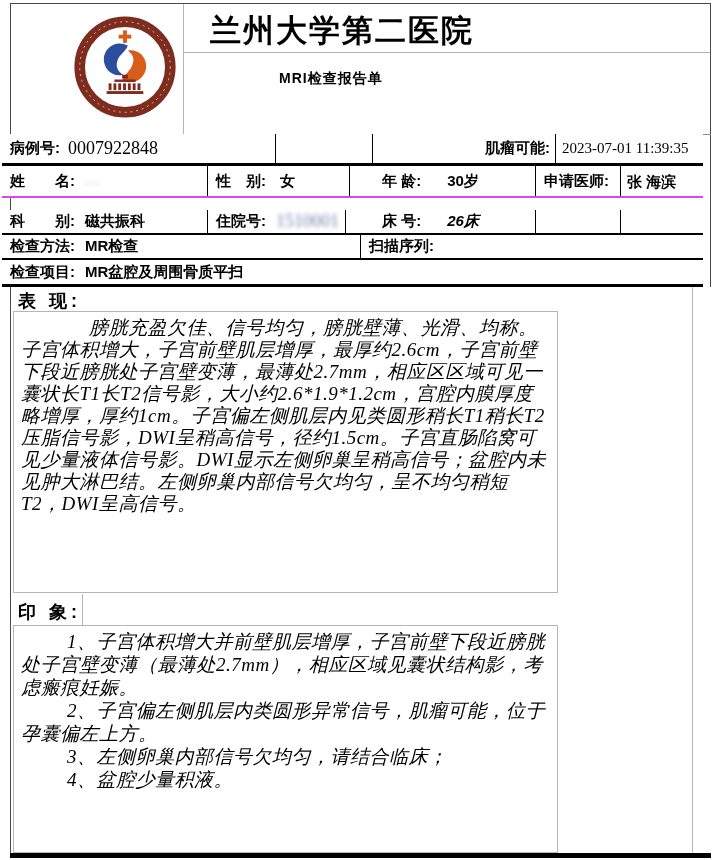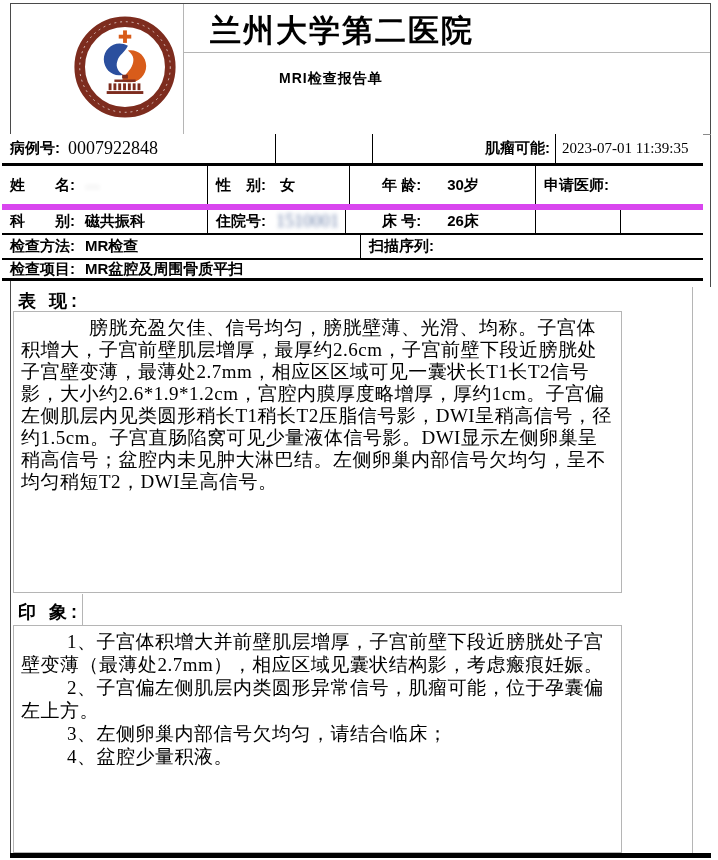--- a/index.html
+++ b/index.html
@@ -26,22 +26,22 @@
   .row { position:absolute; left:2px; width:701px; box-sizing:border-box; background:#fff; }
   .cell { position:absolute; top:0; bottom:0; display:flex; align-items:center; overflow:hidden; box-sizing:border-box; }
   .cell.sep { border-left:1px solid #000; }
   .lbl { font-weight:700; font-size:15px; padding-left:8px; white-space:pre; }
   .val-cn { font-weight:700; font-size:15px; margin-left:10px; white-space:pre; }
   .val-num { font-family:"Liberation Serif", serif; font-size:18px; margin-left:8px; white-space:nowrap; }
   .blur2 { filter:blur(2px); opacity:.7; }
   .blur-name { filter:blur(2.5px); opacity:.45; font-weight:400; }
   .sec-label { position:absolute; left:18px; font-weight:700; font-size:18px; letter-spacing:4px; white-space:nowrap; }
   .bodybox {
-    position:absolute; left:13px; width:609px; box-sizing:border-box;
-    border:1px solid #b5b5b5; background:#fff;
+    position:absolute; left:13px; width:545px; box-sizing:border-box;
+    border:1px solid #b5b5b5; background:#fff;font-style:italic;
   }
   .bodytext {
     font-family:"Liberation Serif", serif; font-size:19px; line-height:22px;
     color:#000; letter-spacing:0.5px;
   }
   .findings-p { margin:5px 8px 0 7px; text-indent:68px; }
   .impress-p { margin:0 8px 0 7px; text-indent:46px; line-height:23px; }
   .impress-p.first { margin-top:4px; }
   .right-col { position:absolute; left:692px; top:287px; width:18px; height:566px; border-left:1px solid #b5b5b5; background:#fff; }
   .bottom-bar { position:absolute; left:10px; top:853px; width:701px; height:5px; background:#000; }
@@ -87,66 +87,69 @@
     </div>
     <div class="cell sep" style="left:273px; width:97px;"></div>
     <div class="cell sep" style="left:370px; width:183px; justify-content:flex-end;">
       <span class="lbl" style="padding-left:0; padding-right:5px;">肌瘤可能:</span>
     </div>
     <div class="cell sep" style="left:553px; width:148px;">
       <span class="val-num" style="margin-left:6px; font-size:15px;">2023-07-01 11:39:35</span>
     </div>
   </div>
 
-  <div class="row" style="top:166px; height:44px; border-bottom:6px solid #d946ef;">
+  <div class="row" style="top:166px; height:32px; border-bottom:2px solid #d946ef;">
     <div class="cell" style="left:0; width:205px;">
       <span class="lbl">姓　　名:</span>
       <span class="val-cn blur-name">···</span>
     </div>
     <div class="cell sep" style="left:205px; width:142px;">
       <span class="lbl">性　别:</span>
       <span class="val-cn" style="margin-left:14px;">女</span>
     </div>
     <div class="cell sep" style="left:347px; width:186px;">
       <span class="lbl" style="padding-left:32px;">年 龄:</span>
       <span class="val-cn" style="margin-left:26px;">30岁</span>
     </div>
     <div class="cell sep" style="left:533px; width:85px;">
       <span class="lbl">申请医师:</span>
     </div>
+    <div class="cell sep" style="left:618px; width:83px;">
+      <span class="val-cn" style="margin-left:6px; white-space:normal; line-height:19px;">张 海滨</span>
+    </div>
   </div>
 
   <div class="row" style="top:210px; height:25px; border-bottom:2px solid #000;">
     <div class="cell sep" style="left:205px; width:138px;">
       <span class="lbl">住院号:</span>
       <span class="val-num blur2" style="margin-left:10px; color:#33518a;">1510001</span>
     </div>
     <div class="cell" style="left:0; width:205px;">
       <span class="lbl">科　　别:</span>
       <span class="val-cn">磁共振科</span>
     </div>
     <div class="cell sep" style="left:343px; width:190px;">
       <span class="lbl" style="padding-left:36px;">床 号:</span>
-      <span class="val-cn" style="margin-left:26px;">26床</span>
+      <span class="val-cn" style="margin-left:26px;font-style:italic;">26床</span>
     </div>
     <div class="cell sep" style="left:533px; width:85px;"></div>
     <div class="cell sep" style="left:618px; width:83px;"></div>
   </div>
 
   <div class="row" style="top:235px; height:25px; border-bottom:2px solid #000;">
     <div class="cell sep" style="left:358px; width:125px;">
       <span class="lbl">扫描序列:</span>
     </div>
     <div class="cell" style="left:0; width:358px;">
       <span class="lbl">检查方法:</span>
       <span class="val-cn">MR检查</span>
     </div>
   </div>
 
-  <div class="row" style="top:260px; height:21px; border-bottom:3px solid #000;text-align:right;">
+  <div class="row" style="top:260px; height:27px; border-bottom:3px solid #000;text-align:right;">
     <div class="cell" style="left:0; width:701px;">
       <span class="lbl">检查项目:</span>
       <span class="val-cn">MR盆腔及周围骨质平扫</span>
     </div>
   </div>
 
   <div class="sec-label" style="top:289px;">表 现:</div>
   <div class="right-col"></div>
   <div class="bodybox" style="top:311px; height:282px;">
     <p class="bodytext findings-p">膀胱充盈欠佳、信号均匀，膀胱壁薄、光滑、均称。子宫体积增大，子宫前壁肌层增厚，最厚约2.6cm，子宫前壁下段近膀胱处子宫壁变薄，最薄处2.7mm，相应区区域可见一囊状长T1长T2信号影，大小约2.6*1.9*1.2cm，宫腔内膜厚度略增厚，厚约1cm。子宫偏左侧肌层内见类圆形稍长T1稍长T2压脂信号影，DWI呈稍高信号，径约1.5cm。子宫直肠陷窝可见少量液体信号影。DWI显示左侧卵巢呈稍高信号；盆腔内未见肿大淋巴结。左侧卵巢内部信号欠均匀，呈不均匀稍短T2，DWI呈高信号。</p>

